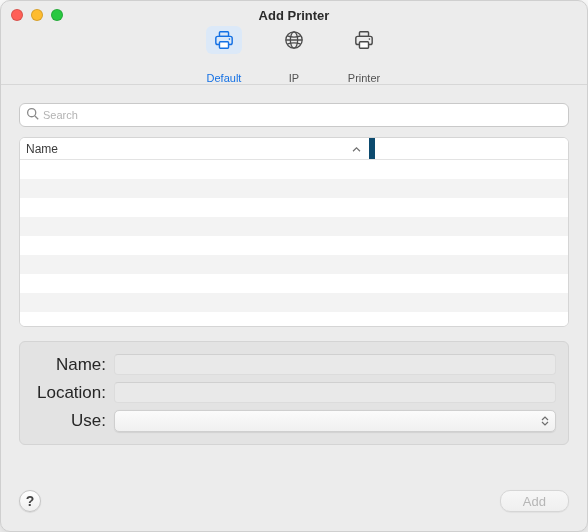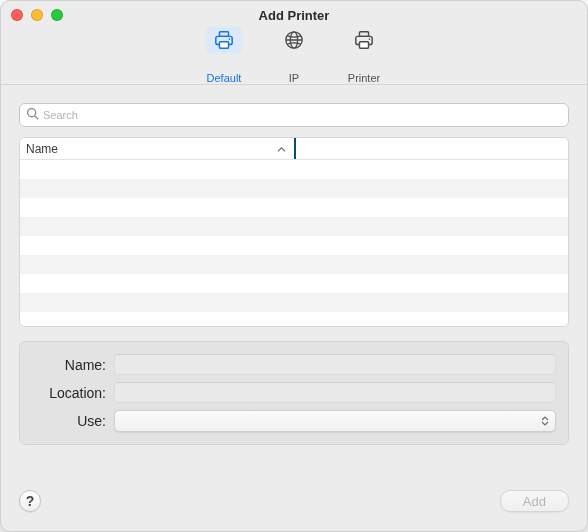--- a/index.html
+++ b/index.html
@@ -123,21 +123,21 @@
     background: #ffffff;
     border-bottom: 1px solid #e3e3e3;
     display: flex;
     font-size: 12px;
     color: #3b3b3b;
   }
   .col {
     display: flex; align-items: center;
     padding: 0 8px;
   }
-  .col.name { width: 276px; border-right: 2px solid #0c4a6e; justify-content: space-between; padding-left: 6px;}
+  .col.name { width: 355px; border-right: 6px solid #0c4a6e; justify-content: space-between; padding-left: 6px;}
   .col.kind { flex:1; }
   .sort-caret { color: #717171; }
   .table-body {
     flex: 1;
     overflow: auto;
   }
   .table-row {
     height: 19px;
   }
   .table-row:nth-child(odd) { background: #ffffff; }
@@ -153,21 +153,21 @@
   .form-row {
     display: flex;
     align-items: center;
     gap: 8px;
     margin-bottom: 7px;
   }
   .form-row:last-child { margin-bottom: 0; }
   .form-label {
     width: 80px;
     text-align: right;
-    font-size: 14px;
+    font-size: 17px;
     color: #262626;
   }
   .form-input {
     flex: 1;
     height: 21px;
     background: #e9e9e9;
     border: 1px solid #dcdcdc;
     border-top-color: #d0d0d0;
     border-radius: 4px;
     padding: 0 6px;

